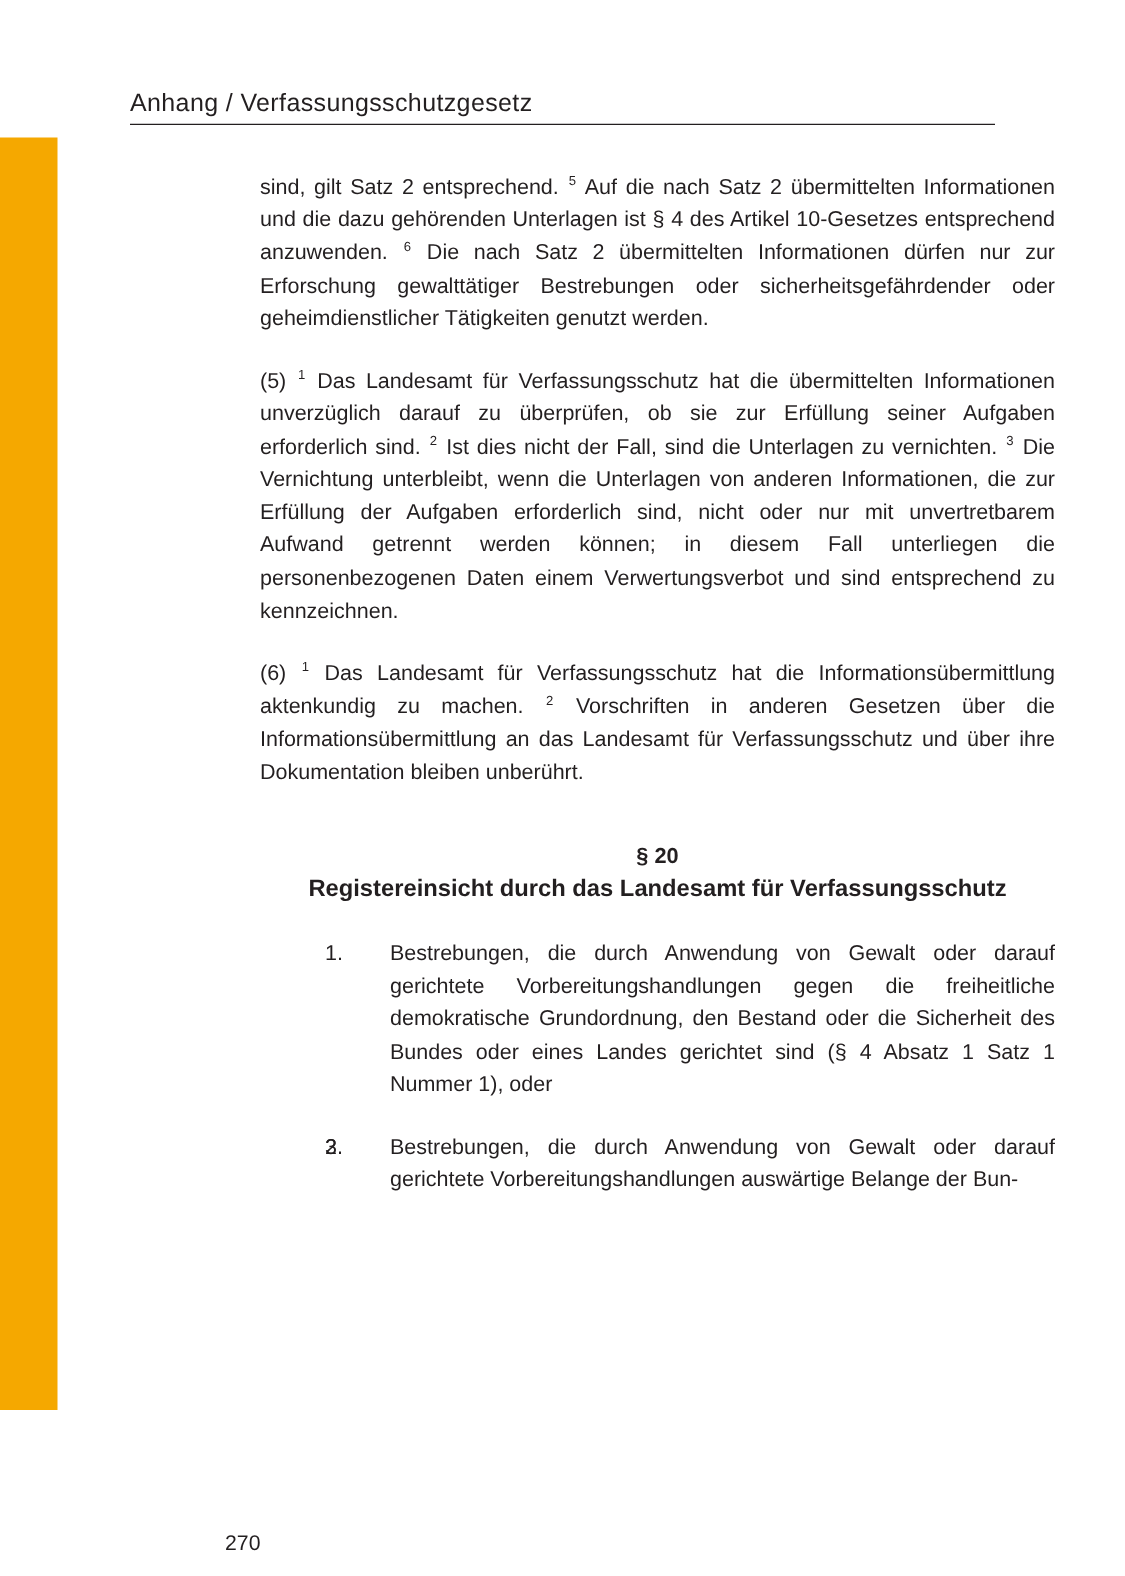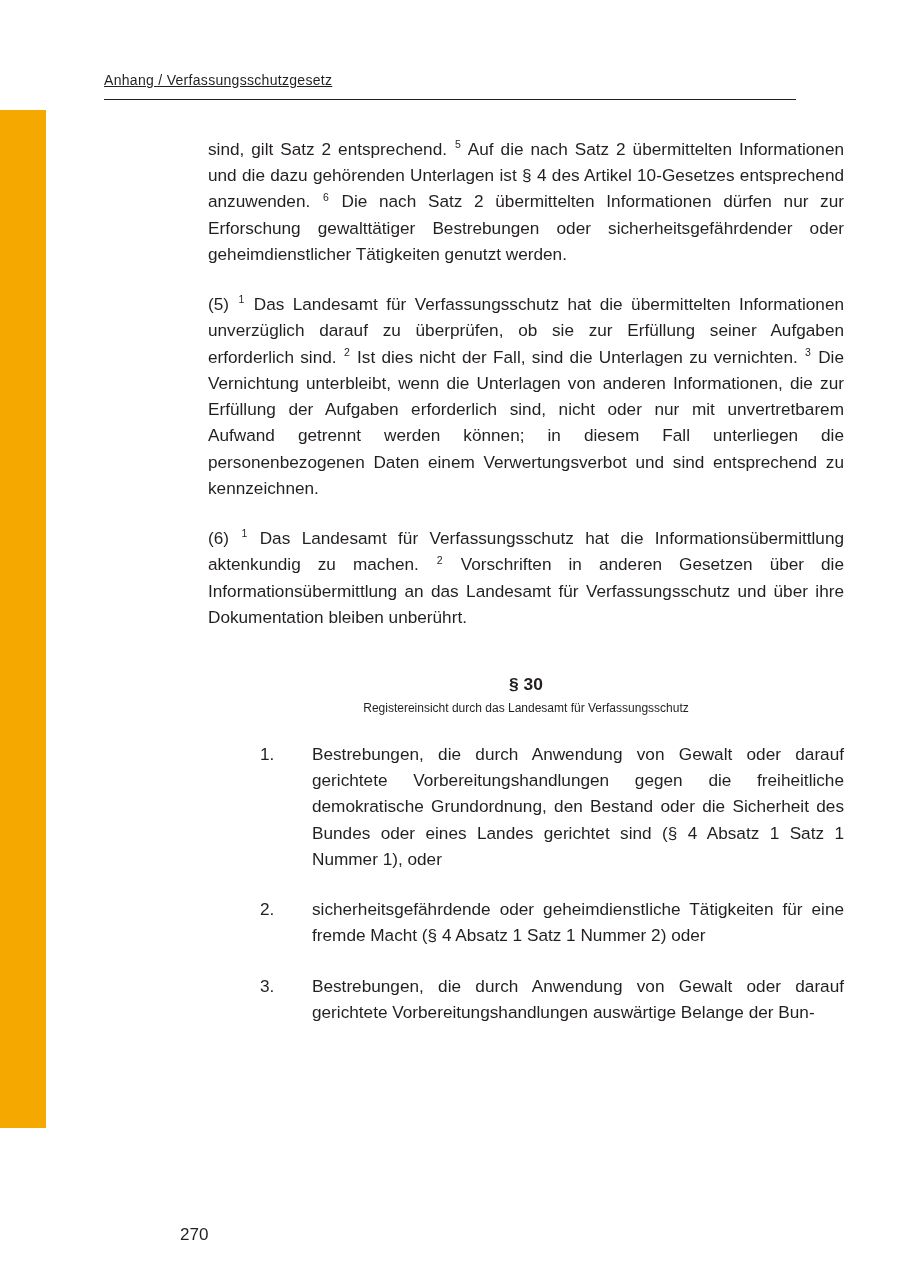--- a/index.html
+++ b/index.html
@@ -33,24 +33,23 @@
     width: 692px;
     height: 1261px;
   }
 
   
   .running-head {
     position: absolute;
     top: 72px;
     left: 0;
     width: 692px;
-    font-size: 14px;
+    font-size: 20px;
     letter-spacing: 0.3px;
     color: #231f20;
-    text-decoration: underline;
   }
   .head-rule {
     position: absolute;
     top: 99px;
     left: 0;
     width: 692px;
     height: 1px;
     background: #231f20;
   }
 
@@ -85,22 +84,22 @@
     margin: 44px 0 26px 0;
     text-align: center;
   }
   .sec-num {
     font-weight: bold;
     font-size: 17.4px;
     display: block;
     margin-bottom: 6px;
   }
   .sec-title {
-    font-weight: normal;
-    font-size: 12px;
+    font-weight: bold;
+    font-size: 19px;
     display: block;
   }
 
   
   ol.numlist {
     list-style: none;
     margin: 0;
     padding: 0;
   }
   ol.numlist li {
@@ -143,33 +142,32 @@
 
   <div class="column">
 
     <p class="body">sind, gilt Satz 2 entsprechend. <sup class="sn">5</sup> Auf die nach Satz 2 übermittelten Infor­mationen und die dazu gehörenden Unterlagen ist § 4 des Artikel 10-Gesetzes entsprechend anzuwenden. <sup class="sn">6</sup> Die nach Satz 2 übermittelten Informationen dürfen nur zur Erforschung gewalttätiger Bestrebungen oder sicherheitsgefährdender oder geheimdienstlicher Tätigkeiten genutzt werden.</p>
 
     <p class="body">(5) <sup class="sn">1</sup> Das Landesamt für Verfassungsschutz hat die übermittelten Infor­mationen unverzüglich darauf zu überprüfen, ob sie zur Erfüllung seiner Aufgaben erforderlich sind. <sup class="sn">2</sup> Ist dies nicht der Fall, sind die Unterlagen zu vernichten. <sup class="sn">3</sup> Die Vernichtung unterbleibt, wenn die Unterlagen von anderen Informationen, die zur Erfüllung der Aufgaben erforderlich sind, nicht oder nur mit unvertretbarem Aufwand getrennt werden können; in diesem Fall unterliegen die personenbezogenen Daten einem Verwer­tungsverbot und sind entsprechend zu kennzeichnen.</p>
 
     <p class="body">(6) <sup class="sn">1</sup> Das Landesamt für Verfassungsschutz hat die Informationsübermitt­lung aktenkundig zu machen. <sup class="sn">2</sup> Vorschriften in anderen Gesetzen über die Informationsübermittlung an das Landesamt für Verfassungsschutz und über ihre Dokumentation bleiben unberührt.</p>
 
     <div class="sec-head">
-      <span class="sec-num">§ 30</span>
+      <span class="sec-num">§ 20</span>
       <span class="sec-title">Registereinsicht durch das Landesamt für Verfassungsschutz</span>
     </div>
 
 
     <ol class="numlist">
       <li>
         <span class="marker">1.</span>
         <span>Bestrebungen, die durch Anwendung von Gewalt oder darauf gerichtete Vorbereitungshandlungen gegen die freiheitliche demokratische Grundordnung, den Bestand oder die Sicherheit des Bundes oder eines Landes gerichtet sind (§ 4 Absatz 1 Satz 1 Nummer 1), oder</span>
       </li>
       <li>
         <span class="marker">2.</span>
-        <span>sicherheitsgefährdende oder geheimdienstliche Tätigkeiten für eine fremde Macht (§ 4 Absatz 1 Satz 1 Nummer 2) oder</span>
       </li>
       <li>
         <span class="marker">3.</span>
         <span>Bestrebungen, die durch Anwendung von Gewalt oder darauf gerichtete Vorbereitungshandlungen auswärtige Belange der Bun-</span>
       </li>
     </ol>
 
   </div>
 
   <div class="folio">270</div>

